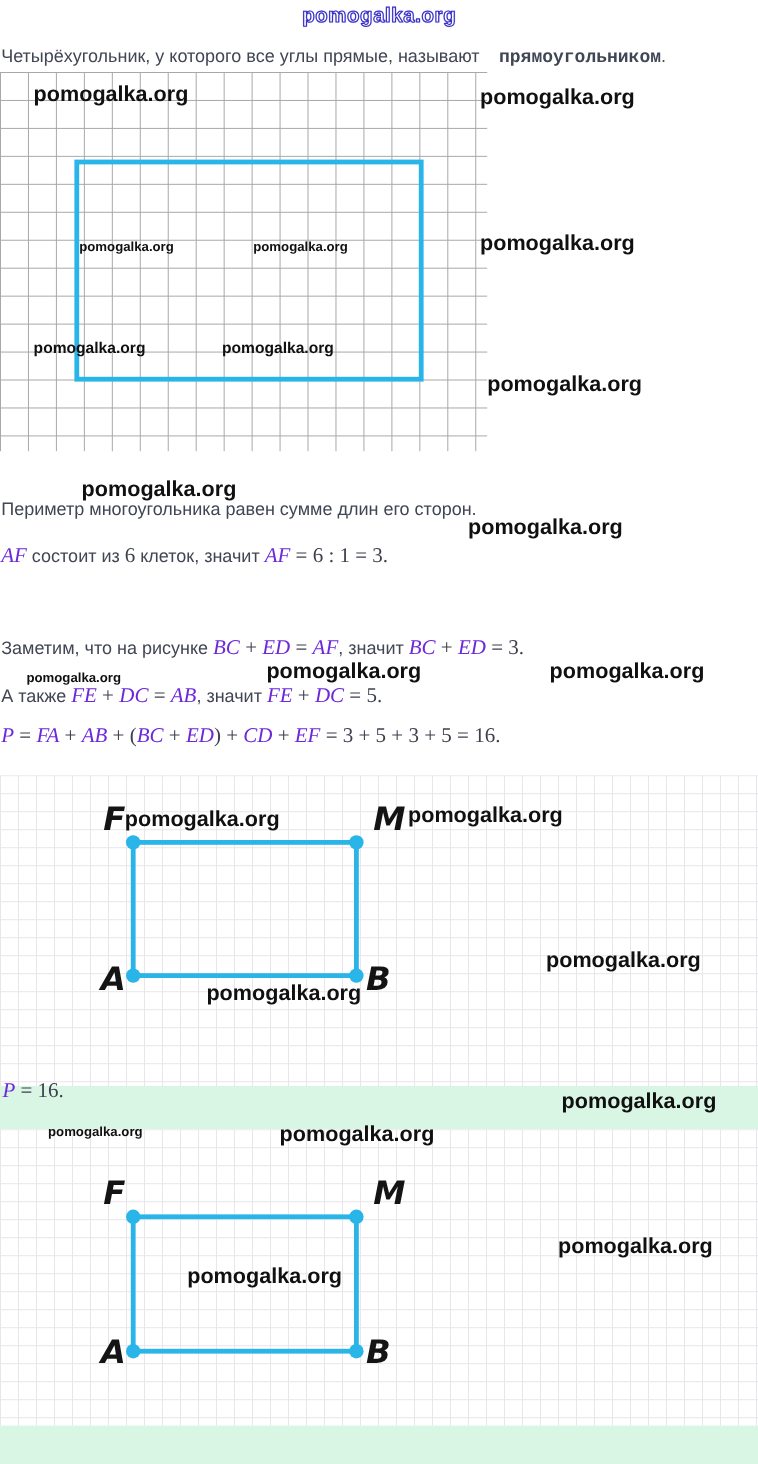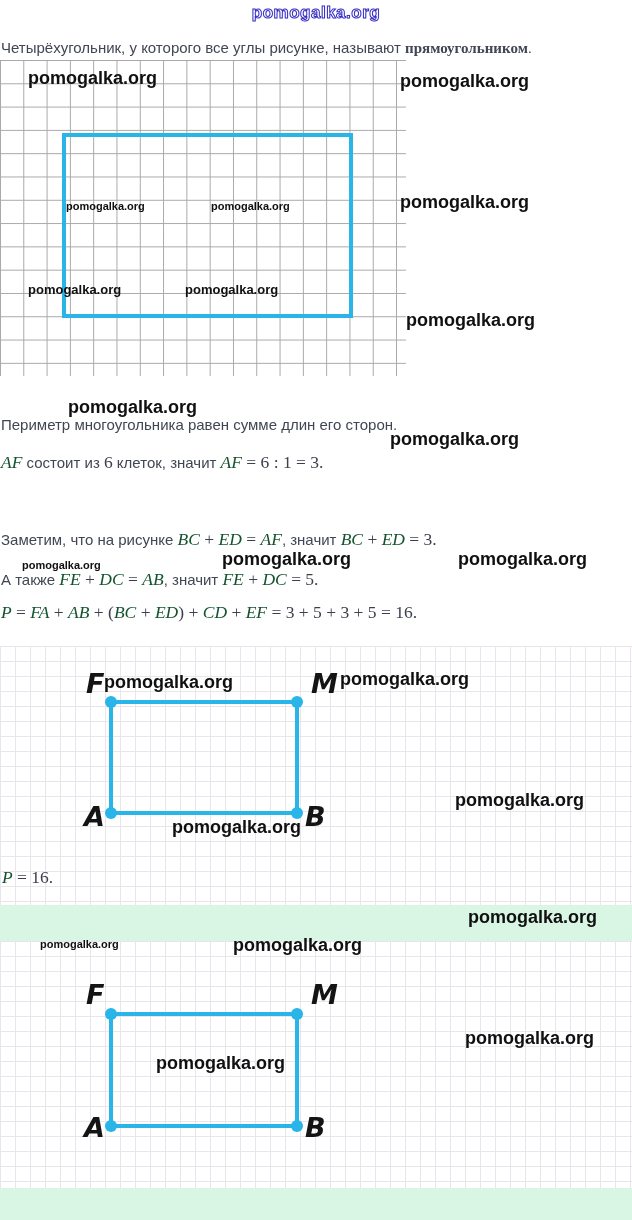--- a/index.html
+++ b/index.html
@@ -31,34 +31,34 @@
   .cyan-rect{position:absolute;border:4px solid #29b5e7;box-sizing:border-box;}
   .dot{position:absolute;width:12px;height:12px;border-radius:50%;background:#29b5e7;}
   .dot.tl{left:-8px;top:-8px;} .dot.tr{right:-8px;top:-8px;}
   .dot.bl{left:-8px;bottom:-8px;} .dot.br{right:-8px;bottom:-8px;}
   .vertex{position:absolute;font-size:27px;font-weight:700;font-style:italic;
       color:#141414;line-height:1;font-family:"DejaVu Sans",sans-serif;}
 
   
   .tline{position:absolute;left:1px;font-size:15px;white-space:nowrap;color:#414654;}
   .seg-text{font-family:"Liberation Sans",sans-serif;font-size:15px;}
-  .seg-bold{font-family:Liberation Serif, serif;font-size:15px;font-weight:700;}
-  .seg-var{font-family:"Liberation Serif",serif;font-size:17.5px;font-style:italic;color:#14532d;}
+  .seg-bold{font-family:Liberation Mono, monospace;font-size:15px;font-weight:700;margin-left:12px;}
+  .seg-var{font-family:"Liberation Serif",serif;font-size:17.5px;font-style:italic;color:#6d28d9;}
   .seg-plain{font-family:"Liberation Serif",serif;font-size:17.5px;color:#3c3f4c;}
 
   .green-band{position:absolute;left:0;width:632px;background:#d9f6e4;}
 </style>
 </head>
 <body>
 
 <div id="page">
 
   <div class="wm-outline">pomogalka.org</div>
 
-  <div class="tline" style="top:39px;"><span class="seg-text">Четырёхугольник, у которого все углы рисунке, называют </span><span class="seg-bold">прямоугольником</span><span class="seg-text">.</span></div>
+  <div class="tline" style="top:39px;"><span class="seg-text">Четырёхугольник, у которого все углы прямые, называют </span><span class="seg-bold">прямоугольником</span><span class="seg-text">.</span></div>
 
   <div class="abs grid-dark" style="left:0;top:60px;width:406px;height:316px;"></div>
   <div class="cyan-rect" style="left:62px;top:133px;width:291px;height:185px;"></div>
 
   <div class="wm wm-lg" style="left:28px;top:69px;">pomogalka.org</div>
   <div class="wm wm-lg" style="left:400px;top:72px;">pomogalka.org</div>
   <div class="wm wm-sm" style="left:66px;top:200px;">pomogalka.org</div>
   <div class="wm wm-sm" style="left:211px;top:200px;">pomogalka.org</div>
   <div class="wm wm-lg" style="left:400px;top:193px;">pomogalka.org</div>
   <div class="wm wm-md" style="left:28px;top:283px;">pomogalka.org</div>
@@ -86,21 +86,21 @@
   <div class="vertex" style="left:86px;top:670px;">F</div>
   <div class="vertex" style="left:311px;top:670px;">M</div>
   <div class="vertex" style="left:84px;top:803px;">A</div>
   <div class="vertex" style="left:305px;top:803px;">B</div>
   <div class="wm wm-lg" style="left:104px;top:673px;">pomogalka.org</div>
   <div class="wm wm-lg" style="left:340px;top:670px;">pomogalka.org</div>
   <div class="wm wm-lg" style="left:172px;top:818px;">pomogalka.org</div>
   <div class="wm wm-lg" style="left:455px;top:791px;">pomogalka.org</div>
 
   <div class="green-band" style="top:905px;height:36px;"></div>
-  <div class="tline" style="left:2px;top:867px;"><span class="seg-var">P</span><span class="seg-plain"> = 16.</span></div>
+  <div class="tline" style="left:2px;top:898px;"><span class="seg-var">P</span><span class="seg-plain"> = 16.</span></div>
   <div class="wm wm-lg" style="left:468px;top:908px;">pomogalka.org</div>
 
   <div class="abs grid-light" style="left:0;top:941px;width:632px;height:247px;"></div>
   <div class="wm wm-sm" style="left:40px;top:938px;">pomogalka.org</div>
   <div class="wm wm-lg" style="left:233px;top:936px;">pomogalka.org</div>
   <div class="cyan-rect" style="left:109px;top:1012px;width:190px;height:116px;">
     <span class="dot tl"></span>
     <span class="dot tr"></span>
     <span class="dot bl"></span>
     <span class="dot br"></span>

